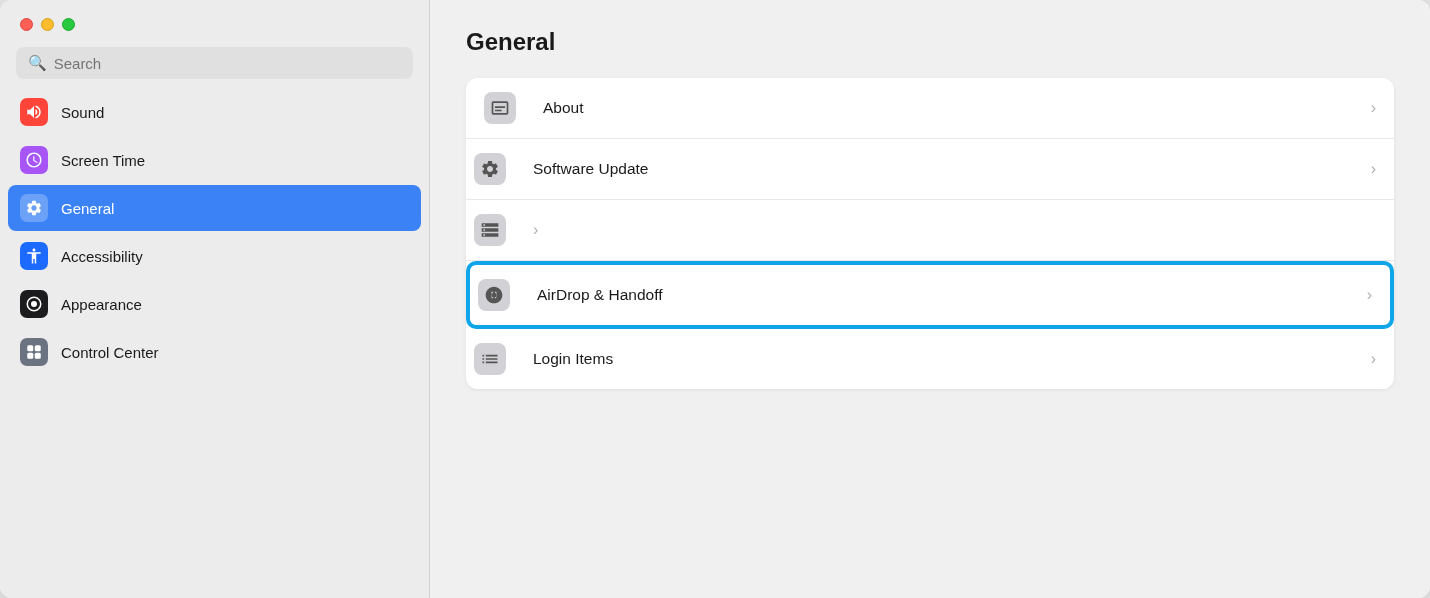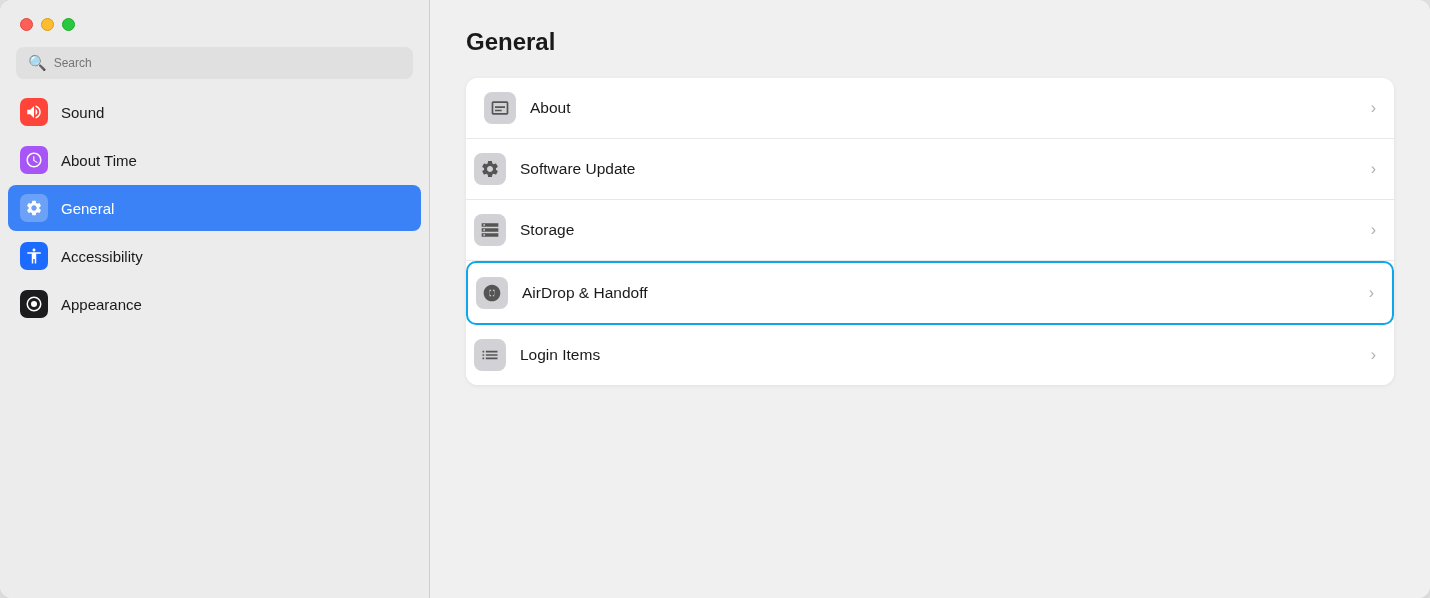--- a/index.html
+++ b/index.html
@@ -56,21 +56,21 @@
       gap: 7px;
     }
     .search-icon-wrap {
       color: #888;
       font-size: 15px;
     }
     .search-input {
       background: transparent;
       border: none;
       outline: none;
-      font-size: 12px;
+      font-size: 15px;
       color: #999;
       width: 100%;
     }
     .sidebar-list {
       flex: 1;
       overflow-y: auto;
       padding: 0 8px;
     }
     .sidebar-item {
       display: flex;
@@ -133,20 +133,21 @@
       box-shadow: 0 1px 4px rgba(0,0,0,0.07);
     }
     .settings-row {
       display: flex;
       align-items: center;
       padding: 14px 18px;
       border-bottom: 1px solid #e8e8e8;
       cursor: pointer;
       background: #fff;
       transition: background 0.1s;
+      gap: 13px;
     }
     .settings-row:last-child {
       border-bottom: none;
       justify-content: center;
     }
     .row-icon {
       width: 32px;
       height: 32px;
       border-radius: 8px;
       background: #d1d1d6;
@@ -201,21 +202,21 @@
         <span class="item-label">Sound</span>
       </div>
 
 
       <div class="sidebar-item">
         <div class="item-icon icon-screentime">
           <svg width="18" height="18" viewBox="0 0 24 24" fill="white">
             <path d="M11.99 2C6.47 2 2 6.48 2 12s4.47 10 9.99 10C17.52 22 22 17.52 22 12S17.52 2 11.99 2zM12 20c-4.42 0-8-3.58-8-8s3.58-8 8-8 8 3.58 8 8-3.58 8-8 8zm.5-13H11v6l5.25 3.15.75-1.23-4.5-2.67z"></path>
           </svg>
         </div>
-        <span class="item-label">About Time</span>
+        <span class="item-label">Screen Time</span>
       </div>
 
       <div class="sidebar-item active">
         <div class="item-icon" style="background:rgba(255,255,255,0.25)">
           <svg width="18" height="18" viewBox="0 0 24 24" fill="white">
             <path d="M19.14 12.94c.04-.3.06-.61.06-.94 0-.32-.02-.64-.07-.94l2.03-1.58c.18-.14.23-.41.12-.61l-1.92-3.32c-.12-.22-.37-.29-.59-.22l-2.39.96c-.5-.38-1.03-.7-1.62-.94l-.36-2.54c-.04-.24-.24-.41-.48-.41h-3.84c-.24 0-.43.17-.47.41l-.36 2.54c-.59.24-1.13.57-1.62.94l-2.39-.96c-.22-.08-.47 0-.59.22L2.74 8.87c-.12.21-.08.47.12.61l2.03 1.58c-.05.3-.07.62-.07.94s.02.64.07.94l-2.03 1.58c-.18.14-.23.41-.12.61l1.92 3.32c.12.22.37.29.59.22l2.39-.96c.5.38 1.03.7 1.62.94l.36 2.54c.05.24.24.41.48.41h3.84c.24 0 .44-.17.47-.41l.36-2.54c.59-.24 1.13-.56 1.62-.94l2.39.96c.22.08.47 0 .59-.22l1.92-3.32c.12-.22.07-.47-.12-.61l-2.01-1.58zM12 15.6c-1.98 0-3.6-1.62-3.6-3.6s1.62-3.6 3.6-3.6 3.6 1.62 3.6 3.6-1.62 3.6-3.6 3.6z"></path>
           </svg>
         </div>
         <span class="item-label">General</span>
       </div>
@@ -232,20 +233,31 @@
       <div class="sidebar-item">
         <div class="item-icon icon-appearance">
           <svg width="18" height="18" viewBox="0 0 24 24" fill="white">
             <circle cx="12" cy="12" r="9" fill="none" stroke="white" stroke-width="2"></circle>
             <circle cx="12" cy="12" r="4" fill="white"></circle>
           </svg>
         </div>
         <span class="item-label">Appearance</span>
       </div>
 
+      <div class="sidebar-item">
+        <div class="item-icon icon-controlcenter">
+          <svg width="18" height="18" viewBox="0 0 24 24" fill="white">
+            <rect x="3" y="3" width="8" height="8" rx="2" fill="white"></rect>
+            <rect x="13" y="3" width="8" height="8" rx="2" fill="white"></rect>
+            <rect x="3" y="13" width="8" height="8" rx="2" fill="white"></rect>
+            <rect x="13" y="13" width="8" height="8" rx="2" fill="white"></rect>
+          </svg>
+        </div>
+        <span class="item-label">Control Center</span>
+      </div>
 
     </div>
   </div>
 
   <div class="main-content">
     <div class="page-title">General</div>
 
     <div class="settings-list">
 
       <div class="settings-row">
@@ -267,25 +279,24 @@
         <span class="row-label">Software Update</span>
         <span class="row-chevron">›</span>
       </div>
 
       <div class="settings-row">
         <div class="row-icon">
           <svg width="20" height="20" viewBox="0 0 24 24" fill="#555">
             <path d="M2 20h20v-4H2v4zm2-3h2v2H4v-2zM2 4v4h20V4H2zm4 3H4V5h2v2zm-4 7h20v-4H2v4zm2-3h2v2H4v-2z"></path>
           </svg>
         </div>
-        <span class="row-label">Storage</span>
-        <span class="row-chevron">›</span>
-      </div>
-
-      <div class="settings-row" style="border: 2px solid #0ea5e9; border-radius: 10px; margin: 0;">
+        <span class="row-chevron">›</span>
+      </div>
+
+      <div class="settings-row" style="border: 4px solid #0ea5e9; border-radius: 10px; margin: 0;">
         <div class="row-icon" style="background:#d1d1d6;">
           <svg width="20" height="20" viewBox="0 0 24 24" fill="#555">
             <path d="M12 2C6.48 2 2 6.48 2 12s4.48 10 10 10 10-4.48 10-10S17.52 2 12 2zm-1 14H9V8h2v8zm4 0h-2V8h2v8z"></path>
             <circle cx="12" cy="12" r="3" fill="#555" stroke="none"></circle>
             <path d="M6.5 6.5c-.78.78-.78 2.05 0 2.83L8 10.83V8H6.5V6.5zm11 0V8H16v2.83l1.5-1.5c.78-.78.78-2.05 0-2.83zM8 16v-2.83L6.5 14.67c-.78.78-.78 2.05 0 2.83V16H8zm8 0h-1.5v1.5c.78-.78.78-2.05 0-2.83L16 13.17V16z"></path>
           </svg>
         </div>
         <span class="row-label">AirDrop &amp; Handoff</span>
         <span class="row-chevron">›</span>
       </div>

